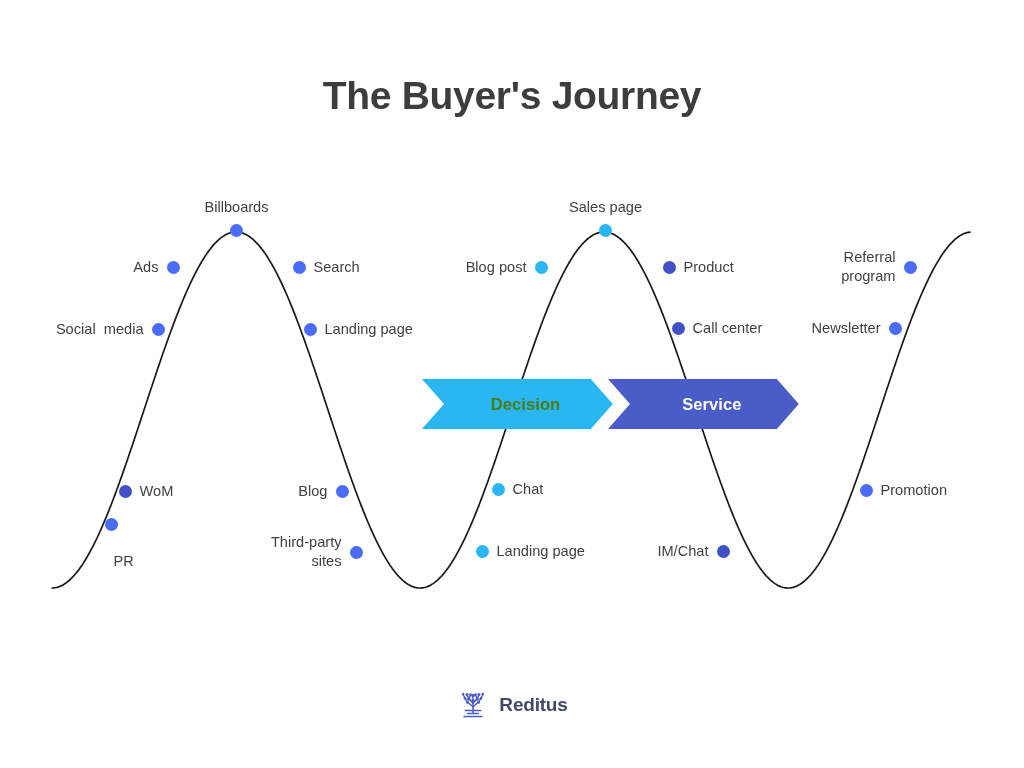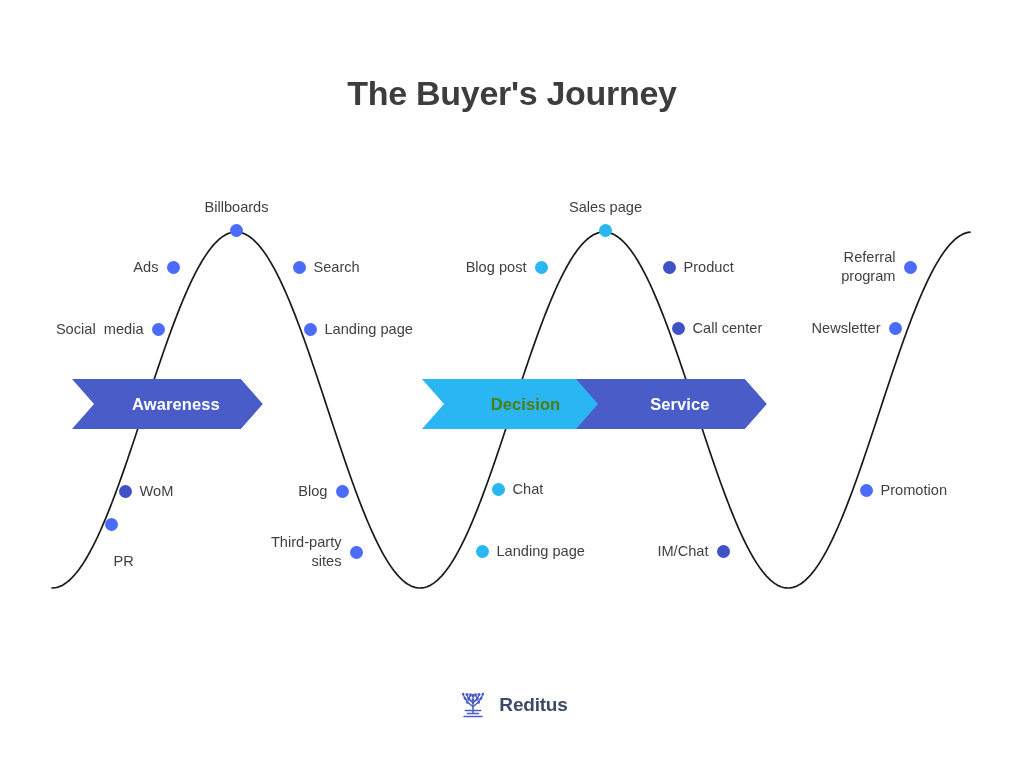--- a/index.html
+++ b/index.html
@@ -8,21 +8,21 @@
     background:#ffffff;
     font-family:"Liberation Sans",sans-serif;
     overflow:hidden;position:relative;
   }
   #stage{position:absolute;left:0;top:0;width:1024px;height:768px;}
 
   
   #title{
     position:absolute;left:0;top:74px;width:1024px;
     text-align:center;
-    font-size:34px;font-weight:bold;
+    font-size:39px;font-weight:bold;
     color:#3d3d3d;
     letter-spacing:-0.3px;
     white-space:pre;
   }
 
   
   #wave-layer{position:absolute;left:0;top:0;width:1024px;height:768px;}
 
   
   #band{
@@ -70,33 +70,27 @@
 
 <div id="stage">
 
   <div id="title">The Buyer's Journey</div>
 
   <svg id="wave-layer" viewBox="0 0 1024 768" preserveAspectRatio="none">
     <path id="wavepath" fill="none" stroke="#1a1a1a" stroke-width="1.7" stroke-linecap="round" d="M 52.00,588.00 L 53.50,587.94 L 55.00,587.77 L 56.50,587.47 L 58.00,587.07 L 59.50,586.54 L 61.00,585.90 L 62.50,585.15 L 64.00,584.28 L 65.50,583.29 L 67.00,582.19 L 68.50,580.98 L 70.00,579.66 L 71.50,578.23 L 73.00,576.68 L 74.50,575.03 L 76.00,573.26 L 77.50,571.39 L 79.00,569.42 L 80.50,567.34 L 82.00,565.16 L 83.50,562.87 L 85.00,560.49 L 86.50,558.00 L 88.00,555.42 L 89.50,552.74 L 91.00,549.97 L 92.50,547.11 L 94.00,544.16 L 95.50,541.12 L 97.00,538.00 L 98.50,534.79 L 100.00,531.49 L 101.50,528.12 L 103.00,524.67 L 104.50,521.15 L 106.00,517.55 L 107.50,513.89 L 109.00,510.15 L 110.50,506.35 L 112.00,502.49 L 113.50,498.56 L 115.00,494.58 L 116.50,490.54 L 118.00,486.45 L 119.50,482.31 L 121.00,478.12 L 122.50,473.88 L 124.00,469.61 L 125.50,465.29 L 127.00,460.94 L 128.50,456.56 L 130.00,452.14 L 131.50,447.70 L 133.00,443.23 L 134.50,438.75 L 136.00,434.24 L 137.50,429.71 L 139.00,425.18 L 140.50,420.63 L 142.00,416.08 L 143.50,411.52 L 145.00,406.96 L 146.50,402.40 L 148.00,397.85 L 149.50,393.31 L 151.00,388.78 L 152.50,384.26 L 154.00,379.76 L 155.50,375.27 L 157.00,370.81 L 158.50,366.38 L 160.00,361.98 L 161.50,357.60 L 163.00,353.26 L 164.50,348.96 L 166.00,344.70 L 167.50,340.48 L 169.00,336.31 L 170.50,332.18 L 172.00,328.11 L 173.50,324.09 L 175.00,320.12 L 176.50,316.22 L 178.00,312.38 L 179.50,308.60 L 181.00,304.88 L 182.50,301.24 L 184.00,297.67 L 185.50,294.17 L 187.00,290.74 L 188.50,287.40 L 190.00,284.13 L 191.50,280.95 L 193.00,277.86 L 194.50,274.85 L 196.00,271.92 L 197.50,269.09 L 199.00,266.35 L 200.50,263.71 L 202.00,261.16 L 203.50,258.71 L 205.00,256.36 L 206.50,254.11 L 208.00,251.96 L 209.50,249.91 L 211.00,247.97 L 212.50,246.14 L 214.00,244.41 L 215.50,242.79 L 217.00,241.28 L 218.50,239.89 L 220.00,238.60 L 221.50,237.43 L 223.00,236.37 L 224.50,235.42 L 226.00,234.59 L 227.50,233.87 L 229.00,233.27 L 230.50,232.78 L 232.00,232.41 L 233.50,232.16 L 235.00,232.03 L 236.50,232.01 L 238.00,232.10 L 239.50,232.32 L 241.00,232.65 L 242.50,233.10 L 244.00,233.66 L 245.50,234.34 L 247.00,235.13 L 248.50,236.04 L 250.00,237.06 L 251.50,238.20 L 253.00,239.45 L 254.50,240.81 L 256.00,242.28 L 257.50,243.86 L 259.00,245.55 L 260.50,247.35 L 262.00,249.25 L 263.50,251.26 L 265.00,253.38 L 266.50,255.59 L 268.00,257.91 L 269.50,260.33 L 271.00,262.85 L 272.50,265.46 L 274.00,268.17 L 275.50,270.97 L 277.00,273.86 L 278.50,276.84 L 280.00,279.91 L 281.50,283.07 L 283.00,286.30 L 284.50,289.62 L 286.00,293.02 L 287.50,296.49 L 289.00,300.04 L 290.50,303.66 L 292.00,307.35 L 293.50,311.11 L 295.00,314.93 L 296.50,318.82 L 298.00,322.76 L 299.50,326.76 L 301.00,330.82 L 302.50,334.93 L 304.00,339.08 L 305.50,343.29 L 307.00,347.54 L 308.50,351.83 L 310.00,356.15 L 311.50,360.51 L 313.00,364.91 L 314.50,369.33 L 316.00,373.78 L 317.50,378.26 L 319.00,382.76 L 320.50,387.27 L 322.00,391.80 L 323.50,396.34 L 325.00,400.89 L 326.50,405.44 L 328.00,410.00 L 329.50,414.56 L 331.00,419.11 L 332.50,423.66 L 334.00,428.20 L 335.50,432.73 L 337.00,437.24 L 338.50,441.74 L 340.00,446.22 L 341.50,450.67 L 343.00,455.09 L 344.50,459.49 L 346.00,463.85 L 347.50,468.17 L 349.00,472.46 L 350.50,476.71 L 352.00,480.92 L 353.50,485.07 L 355.00,489.18 L 356.50,493.24 L 358.00,497.24 L 359.50,501.18 L 361.00,505.07 L 362.50,508.89 L 364.00,512.65 L 365.50,516.34 L 367.00,519.96 L 368.50,523.51 L 370.00,526.98 L 371.50,530.38 L 373.00,533.70 L 374.50,536.93 L 376.00,540.09 L 377.50,543.16 L 379.00,546.14 L 380.50,549.03 L 382.00,551.83 L 383.50,554.54 L 385.00,557.15 L 386.50,559.67 L 388.00,562.09 L 389.50,564.41 L 391.00,566.62 L 392.50,568.74 L 394.00,570.75 L 395.50,572.65 L 397.00,574.45 L 398.50,576.14 L 400.00,577.72 L 401.50,579.19 L 403.00,580.55 L 404.50,581.80 L 406.00,582.94 L 407.50,583.96 L 409.00,584.87 L 410.50,585.66 L 412.00,586.34 L 413.50,586.90 L 415.00,587.35 L 416.50,587.68 L 418.00,587.90 L 419.50,587.99 L 421.00,587.97 L 422.50,587.84 L 424.00,587.59 L 425.50,587.22 L 427.00,586.73 L 428.50,586.13 L 430.00,585.41 L 431.50,584.58 L 433.00,583.63 L 434.50,582.57 L 436.00,581.40 L 437.50,580.11 L 439.00,578.72 L 440.50,577.21 L 442.00,575.59 L 443.50,573.86 L 445.00,572.03 L 446.50,570.09 L 448.00,568.04 L 449.50,565.89 L 451.00,563.64 L 452.50,561.29 L 454.00,558.84 L 455.50,556.29 L 457.00,553.65 L 458.50,550.91 L 460.00,548.08 L 461.50,545.15 L 463.00,542.14 L 464.50,539.05 L 466.00,535.87 L 467.50,532.60 L 469.00,529.26 L 470.50,525.83 L 472.00,522.33 L 473.50,518.76 L 475.00,515.12 L 476.50,511.40 L 478.00,507.62 L 479.50,503.78 L 481.00,499.88 L 482.50,495.91 L 484.00,491.89 L 485.50,487.82 L 487.00,483.69 L 488.50,479.52 L 490.00,475.30 L 491.50,471.04 L 493.00,466.74 L 494.50,462.40 L 496.00,458.02 L 497.50,453.62 L 499.00,449.19 L 500.50,444.73 L 502.00,440.24 L 503.50,435.74 L 505.00,431.22 L 506.50,426.69 L 508.00,422.15 L 509.50,417.60 L 511.00,413.04 L 512.50,408.48 L 514.00,403.92 L 515.50,399.37 L 517.00,394.82 L 518.50,390.29 L 520.00,385.76 L 521.50,381.25 L 523.00,376.77 L 524.50,372.30 L 526.00,367.86 L 527.50,363.44 L 529.00,359.06 L 530.50,354.71 L 532.00,350.39 L 533.50,346.12 L 535.00,341.88 L 536.50,337.69 L 538.00,333.55 L 539.50,329.46 L 541.00,325.42 L 542.50,321.44 L 544.00,317.51 L 545.50,313.65 L 547.00,309.85 L 548.50,306.11 L 550.00,302.45 L 551.50,298.85 L 553.00,295.33 L 554.50,291.88 L 556.00,288.51 L 557.50,285.21 L 559.00,282.00 L 560.50,278.88 L 562.00,275.84 L 563.50,272.89 L 565.00,270.03 L 566.50,267.26 L 568.00,264.58 L 569.50,262.00 L 571.00,259.51 L 572.50,257.13 L 574.00,254.84 L 575.50,252.66 L 577.00,250.58 L 578.50,248.61 L 580.00,246.74 L 581.50,244.97 L 583.00,243.32 L 584.50,241.77 L 586.00,240.34 L 587.50,239.02 L 589.00,237.81 L 590.50,236.71 L 592.00,235.72 L 593.50,234.85 L 595.00,234.10 L 596.50,233.46 L 598.00,232.93 L 599.50,232.53 L 601.00,232.23 L 602.50,232.06 L 604.00,232.00 L 605.50,232.06 L 607.00,232.23 L 608.50,232.53 L 610.00,232.93 L 611.50,233.46 L 613.00,234.10 L 614.50,234.85 L 616.00,235.72 L 617.50,236.71 L 619.00,237.81 L 620.50,239.02 L 622.00,240.34 L 623.50,241.77 L 625.00,243.32 L 626.50,244.97 L 628.00,246.74 L 629.50,248.61 L 631.00,250.58 L 632.50,252.66 L 634.00,254.84 L 635.50,257.13 L 637.00,259.51 L 638.50,262.00 L 640.00,264.58 L 641.50,267.26 L 643.00,270.03 L 644.50,272.89 L 646.00,275.84 L 647.50,278.88 L 649.00,282.00 L 650.50,285.21 L 652.00,288.51 L 653.50,291.88 L 655.00,295.33 L 656.50,298.85 L 658.00,302.45 L 659.50,306.11 L 661.00,309.85 L 662.50,313.65 L 664.00,317.51 L 665.50,321.44 L 667.00,325.42 L 668.50,329.46 L 670.00,333.55 L 671.50,337.69 L 673.00,341.88 L 674.50,346.12 L 676.00,350.39 L 677.50,354.71 L 679.00,359.06 L 680.50,363.44 L 682.00,367.86 L 683.50,372.30 L 685.00,376.77 L 686.50,381.25 L 688.00,385.76 L 689.50,390.29 L 691.00,394.82 L 692.50,399.37 L 694.00,403.92 L 695.50,408.48 L 697.00,413.04 L 698.50,417.60 L 700.00,422.15 L 701.50,426.69 L 703.00,431.22 L 704.50,435.74 L 706.00,440.24 L 707.50,444.73 L 709.00,449.19 L 710.50,453.62 L 712.00,458.02 L 713.50,462.40 L 715.00,466.74 L 716.50,471.04 L 718.00,475.30 L 719.50,479.52 L 721.00,483.69 L 722.50,487.82 L 724.00,491.89 L 725.50,495.91 L 727.00,499.88 L 728.50,503.78 L 730.00,507.62 L 731.50,511.40 L 733.00,515.12 L 734.50,518.76 L 736.00,522.33 L 737.50,525.83 L 739.00,529.26 L 740.50,532.60 L 742.00,535.87 L 743.50,539.05 L 745.00,542.14 L 746.50,545.15 L 748.00,548.08 L 749.50,550.91 L 751.00,553.65 L 752.50,556.29 L 754.00,558.84 L 755.50,561.29 L 757.00,563.64 L 758.50,565.89 L 760.00,568.04 L 761.50,570.09 L 763.00,572.03 L 764.50,573.86 L 766.00,575.59 L 767.50,577.21 L 769.00,578.72 L 770.50,580.11 L 772.00,581.40 L 773.50,582.57 L 775.00,583.63 L 776.50,584.58 L 778.00,585.41 L 779.50,586.13 L 781.00,586.73 L 782.50,587.22 L 784.00,587.59 L 785.50,587.84 L 787.00,587.97 L 788.50,587.99 L 790.00,587.90 L 791.50,587.68 L 793.00,587.35 L 794.50,586.90 L 796.00,586.34 L 797.50,585.66 L 799.00,584.87 L 800.50,583.96 L 802.00,582.94 L 803.50,581.80 L 805.00,580.55 L 806.50,579.19 L 808.00,577.72 L 809.50,576.14 L 811.00,574.45 L 812.50,572.65 L 814.00,570.75 L 815.50,568.74 L 817.00,566.62 L 818.50,564.41 L 820.00,562.09 L 821.50,559.67 L 823.00,557.15 L 824.50,554.54 L 826.00,551.83 L 827.50,549.03 L 829.00,546.14 L 830.50,543.16 L 832.00,540.09 L 833.50,536.93 L 835.00,533.70 L 836.50,530.38 L 838.00,526.98 L 839.50,523.51 L 841.00,519.96 L 842.50,516.34 L 844.00,512.65 L 845.50,508.89 L 847.00,505.07 L 848.50,501.18 L 850.00,497.24 L 851.50,493.24 L 853.00,489.18 L 854.50,485.07 L 856.00,480.92 L 857.50,476.71 L 859.00,472.46 L 860.50,468.17 L 862.00,463.85 L 863.50,459.49 L 865.00,455.09 L 866.50,450.67 L 868.00,446.22 L 869.50,441.74 L 871.00,437.24 L 872.50,432.73 L 874.00,428.20 L 875.50,423.66 L 877.00,419.11 L 878.50,414.56 L 880.00,410.00 L 881.50,405.44 L 883.00,400.89 L 884.50,396.34 L 886.00,391.80 L 887.50,387.27 L 889.00,382.76 L 890.50,378.26 L 892.00,373.78 L 893.50,369.33 L 895.00,364.91 L 896.50,360.51 L 898.00,356.15 L 899.50,351.83 L 901.00,347.54 L 902.50,343.29 L 904.00,339.08 L 905.50,334.93 L 907.00,330.82 L 908.50,326.76 L 910.00,322.76 L 911.50,318.82 L 913.00,314.93 L 914.50,311.11 L 916.00,307.35 L 917.50,303.66 L 919.00,300.04 L 920.50,296.49 L 922.00,293.02 L 923.50,289.62 L 925.00,286.30 L 926.50,283.07 L 928.00,279.91 L 929.50,276.84 L 931.00,273.86 L 932.50,270.97 L 934.00,268.17 L 935.50,265.46 L 937.00,262.85 L 938.50,260.33 L 940.00,257.91 L 941.50,255.59 L 943.00,253.38 L 944.50,251.26 L 946.00,249.25 L 947.50,247.35 L 949.00,245.55 L 950.50,243.86 L 952.00,242.28 L 953.50,240.81 L 955.00,239.45 L 956.50,238.20 L 958.00,237.06 L 959.50,236.04 L 961.00,235.13 L 962.50,234.34 L 964.00,233.66 L 965.50,233.10 L 967.00,232.65 L 968.50,232.32 L 970.00,232.10"></path>
   </svg>
 
   <div id="band">
-      <div class="chev" style="left: 0px; width: 196.8px;">
-        <svg viewBox="0 0 196.8 50" width="196.8" height="50" style="position: absolute; left: 0px; top: 0px;">
-          <path d="M 0,0 L 168.8,0 L 190.8,25 L 168.8,50 L 0,50 L 22,25 Z" fill="#4a5cc8"></path>
-        </svg>
-        <div class="lbl" style="color: rgb(255, 255, 255); margin-left: 11px;">Awareness</div>
-      </div>
       <div class="chev" style="left: 349.6px; width: 196.8px;">
         <svg viewBox="0 0 196.8 50" width="196.8" height="50" style="position: absolute; left: 0px; top: 0px;">
           <path d="M 0,0 L 168.8,0 L 190.8,25 L 168.8,50 L 0,50 L 22,25 Z" fill="#29b6f2"></path>
         </svg>
         <div class="lbl" style="color: #4d7c0f; margin-left: 11px;">Decision</div>
       </div>
-      <div class="chev" style="left: 504px; width: 196.8px;">
+      <div class="chev" style="left: 536px; width: 196.8px;">
         <svg viewBox="0 0 196.8 50" width="196.8" height="50" style="position: absolute; left: 0px; top: 0px;">
           <path d="M 0,0 L 168.8,0 L 190.8,25 L 168.8,50 L 0,50 L 22,25 Z" fill="#4a5cc8"></path>
         </svg>
         <div class="lbl" style="color: rgb(255, 255, 255); margin-left: 11px;">Service</div>
       </div>
     </div>
 
   <div id="touchpoints">
       <div class="tp lft" style="left: 151.5px; top: 322.5px; width: 13px; height: 13px;">
         <div class="dot" style="background: rgb(75, 107, 251);"></div>

